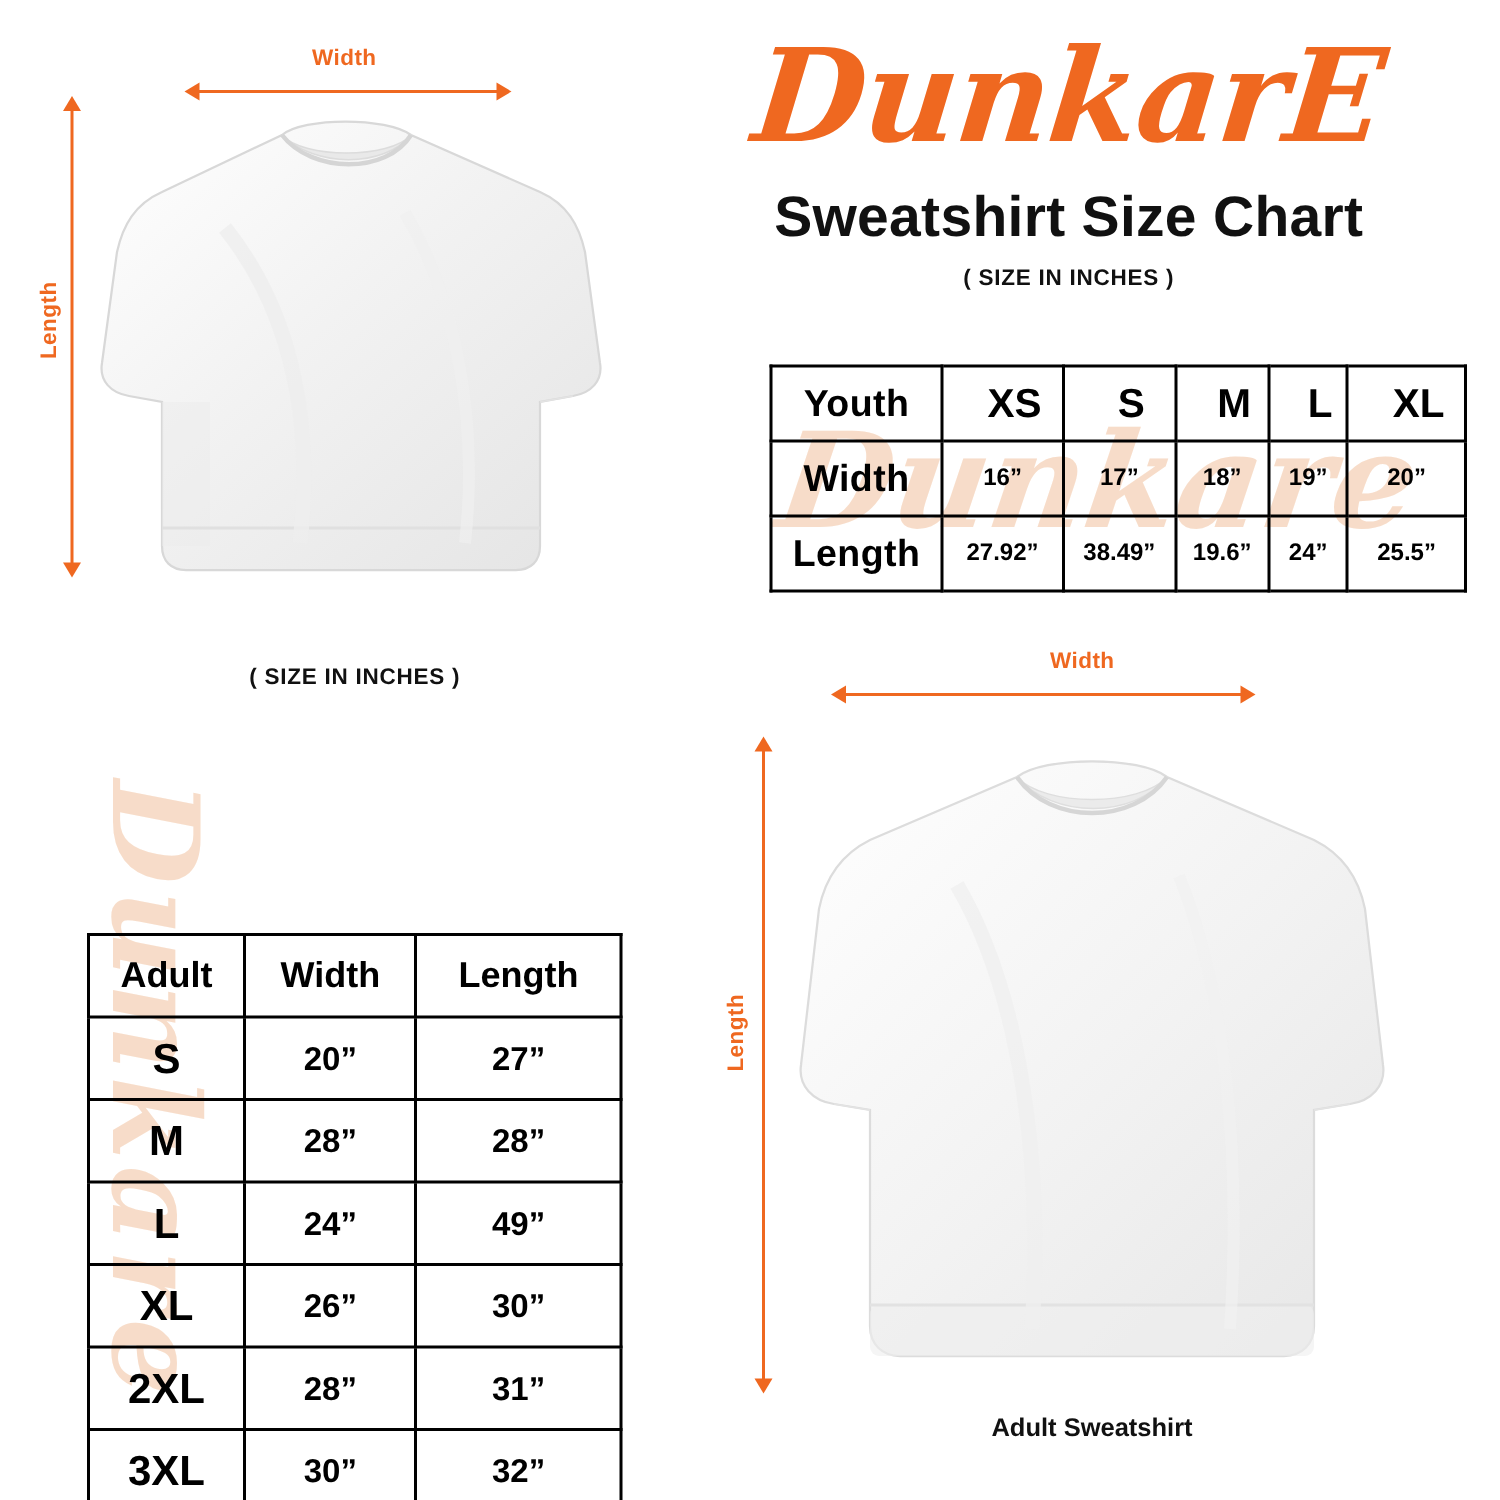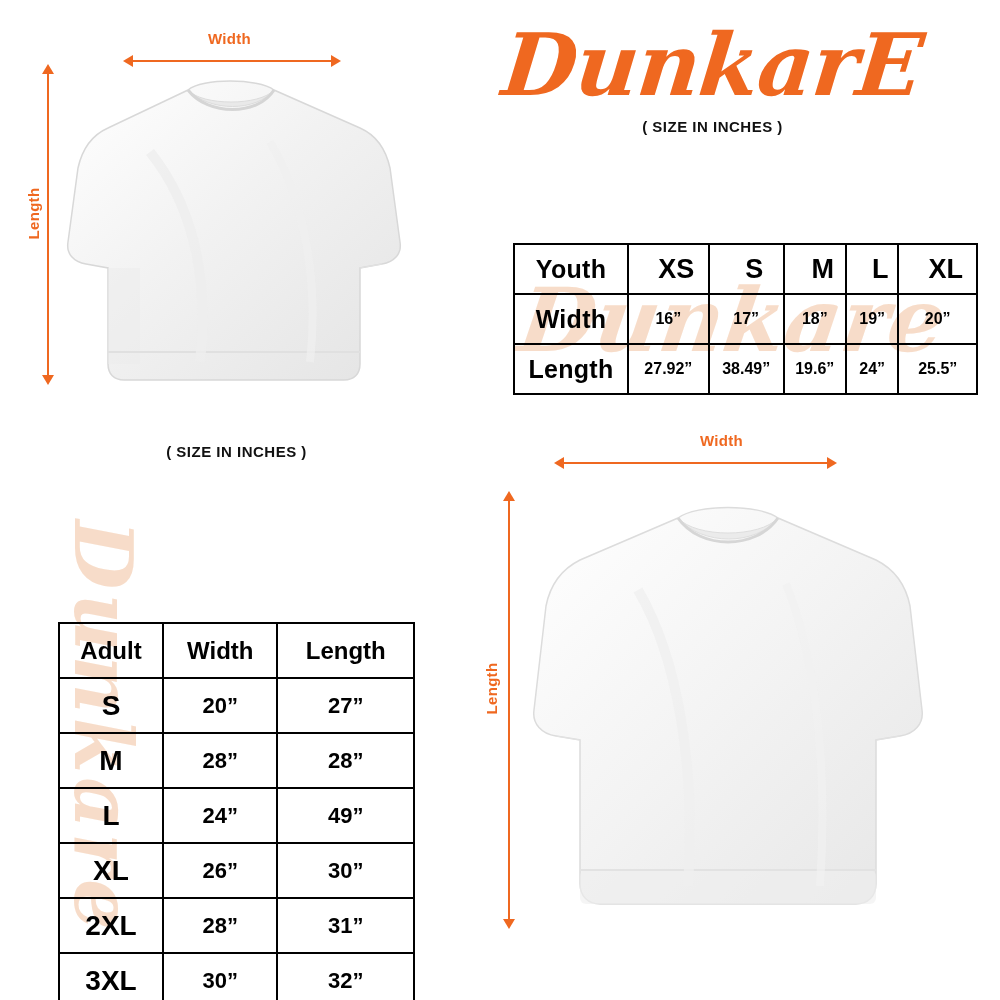--- a/index.html
+++ b/index.html
@@ -195,20 +195,21 @@
     transform-origin: center center;
   }
 </style>
 </head>
 <body>
 
 <div class="root">
 
   <div class="brand-wrap">
     <div class="brand-logo">DunkarE</div>
+    <div class="chart-title">Sweatshirt Size Chart</div>
     <div class="size-note-top">( SIZE IN INCHES )</div>
   </div>
 
   <div class="wm wm-1">Dunkare</div>
   <div class="wm wm-2">Dunkare</div>
 
   <div class="youth-table-wrap tbl-layer">
     <table class="tbl youth-table">
       <tbody>
         <tr>
@@ -330,14 +331,15 @@
              C22 88 32 72 52 62 Z" fill="url(#ga)" stroke="#dcdcdc" stroke-width="1.5"></path>
     <path d="M150 20 C174 48 228 48 250 20 C232 40 168 40 150 20 Z" fill="#ebebeb" stroke="#dedede"></path>
     <path d="M150 20 C172 52 228 52 250 20" fill="none" stroke="#d6d6d6" stroke-width="3"></path>
     <rect x="52" y="372" width="296" height="34" rx="6" fill="#eeeeee" opacity=".6"></rect>
     <path d="M52 372 L348 372" stroke="#e2e2e2" stroke-width="2" fill="none"></path>
     <path d="M28 238 L52 242" stroke="#e3e3e3" fill="none"></path>
     <path d="M372 238 L348 242" stroke="#e3e3e3" fill="none"></path>
     <path d="M110 92 C150 160 168 270 160 388" stroke="#efefef" stroke-width="10" fill="none" opacity=".75"></path>
     <path d="M258 86 C288 160 300 270 292 388" stroke="#f1f1f1" stroke-width="8" fill="none" opacity=".7"></path>
   </svg>
+  <div class="caption" style="left:528px; top:942px; width:400px;">Adult Sweatshirt</div>
 
 </div>
 
 </body></html>

